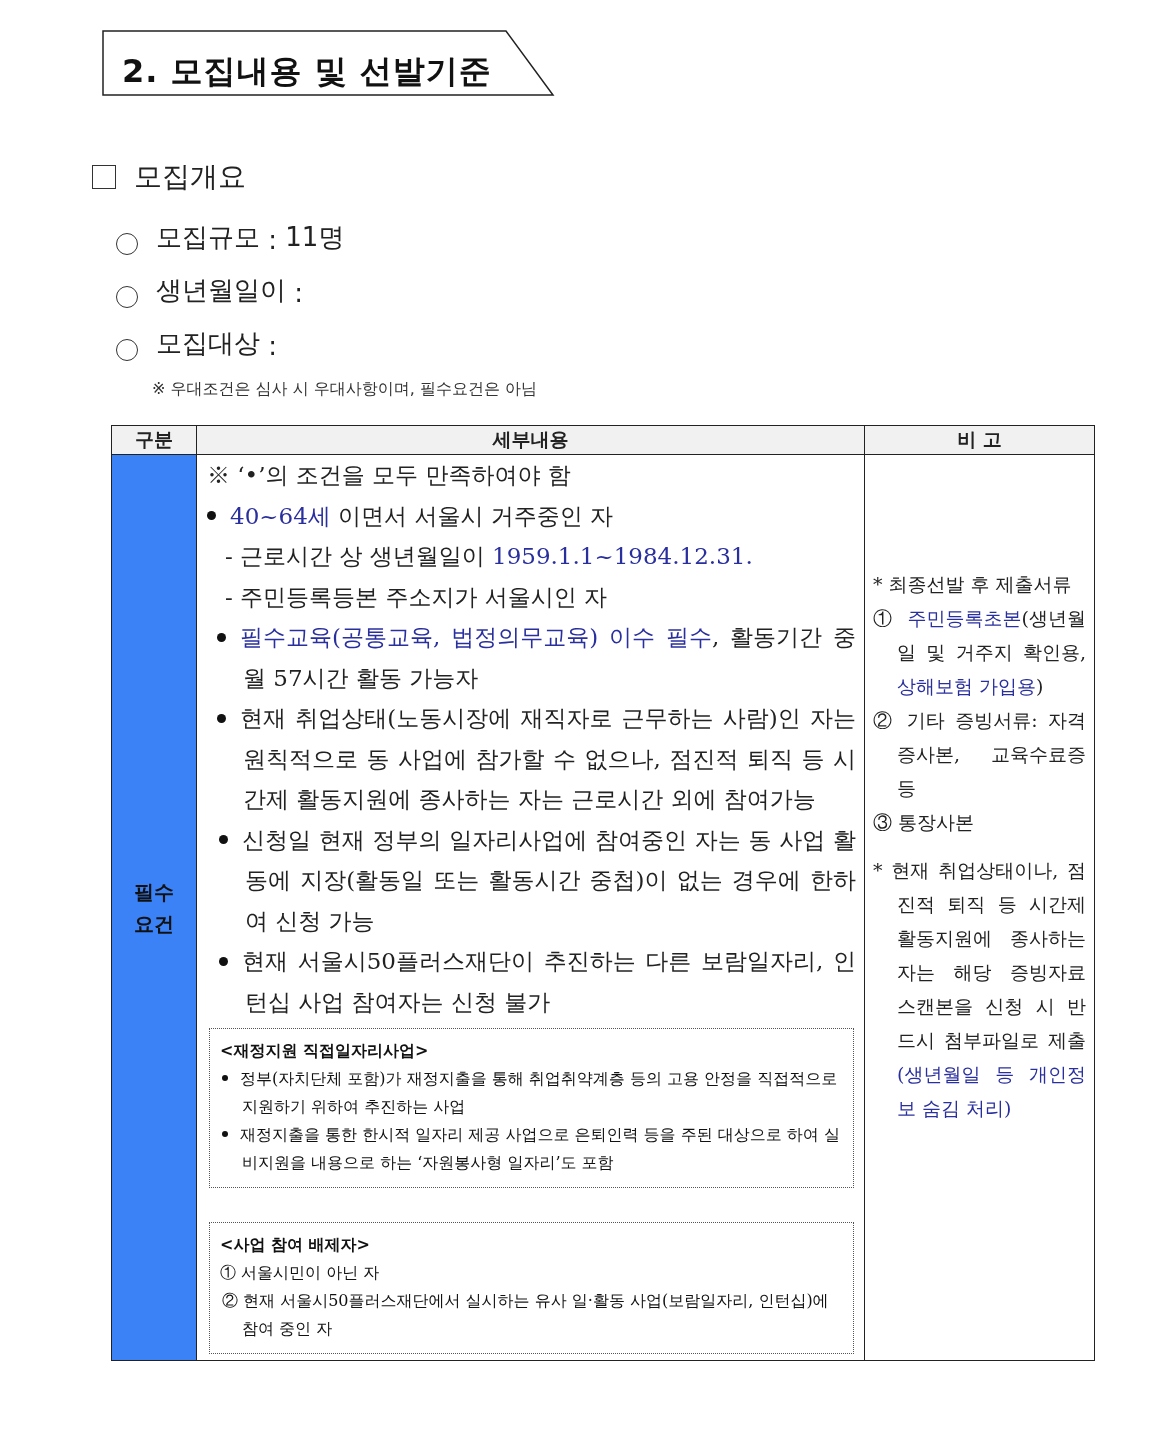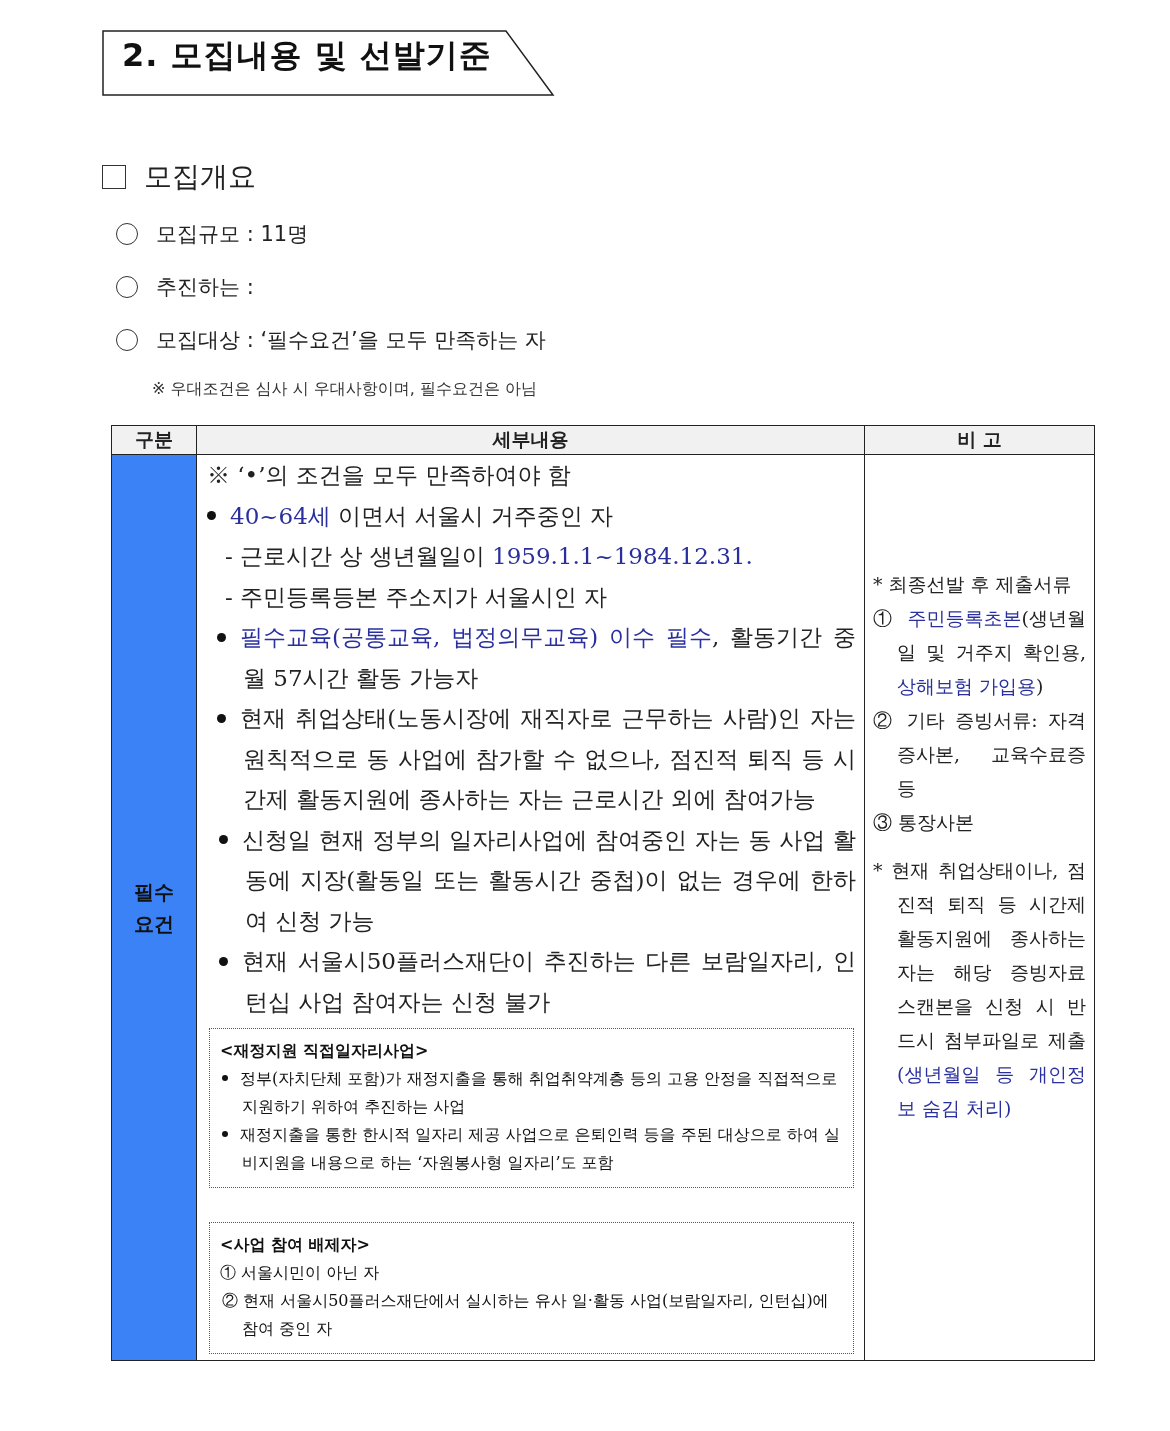--- a/index.html
+++ b/index.html
@@ -1,25 +1,25 @@
 <!DOCTYPE html>
 <html><head>
 <meta charset="utf-8">
 <style>
   html, body { margin: 0; padding: 0; background: #ffffff; }
   body { width: 1170px; height: 1431px; position: relative; overflow: hidden; color: #111; font-family: "DejaVu Sans", "Liberation Sans", sans-serif; }
 
   .section-banner { position: absolute; left: 102px; top: 30px; width: 452px; height: 66px; }
   .section-banner svg { position: absolute; left: 0; top: 0; }
-  .section-banner .title { position: absolute; left: 20px; top: 4px; font-size: 32px; font-weight: bold; letter-spacing: 1px; color: #111; font-family: "DejaVu Sans", sans-serif; }
+  .section-banner .title { position: absolute; left: 20px; top: 20px; font-size: 32px; font-weight: bold; letter-spacing: 1px; color: #111; font-family: "DejaVu Sans", sans-serif; }
 
-  .overview { position: absolute; left: 102px; top: 158px; }
+  .overview { position: absolute; left: 92px; top: 158px; }
   .overview .heading { display: flex; align-items: center; font-size: 28px; color: #222; }
   .overview .heading .box { width: 22px; height: 22px; border: 1.5px solid #333; margin-right: 18px; }
-  .bullet-row { position: absolute; left: 14px; display: flex; align-items: center; font-size: 21px; color: #222; white-space: pre; }
+  .bullet-row { position: absolute; left: 14px; display: flex; align-items: flex-end; font-size: 26px; color: #222; white-space: pre; }
   .bullet-row .circle { width: 20px; height: 20px; border: 1.5px solid #333; border-radius: 50%; margin-right: 18px; }
   .note-row { position: absolute; left: 50px; font-size: 16px; color: #333; white-space: pre; }
 
   table.main { position: absolute; left: 111px; top: 425px; width: 983px; border-collapse: collapse; table-layout: fixed; font-family: "DejaVu Serif", "Liberation Serif", serif; }
   table.main th, table.main td { border: 1.5px solid #222; padding: 0; vertical-align: top; margin-top: 8px; }
   table.main thead th { background: #f1f1f1; height: 28px; font-size: 19px; font-weight: bold; color: #222; text-align: center; vertical-align: middle; }
   table.main td.label { background: #3b82f6; text-align: center; vertical-align: middle; font-size: 20px; font-weight: bold; line-height: 32px; }
   table.main td.content { padding: 0 8px 6px 10px; }
   table.main td.remark { padding: 0 8px; font-size: 19px; line-height: 34px; color: #222; }
 
@@ -60,28 +60,27 @@
 </div>
 
 <div class="bullet-row" style="left:116px; top:220px;">
   <span class="circle"></span>
   <span>모집규모</span>
   <span> : </span>
   <span>11명</span>
 </div>
 <div class="bullet-row" style="left:116px; top:273px;">
   <span class="circle"></span>
-  <span>추진하는</span>
+  <span>생년월일이</span>
   <span> : </span>
 </div>
 <div class="bullet-row" style="left:116px; top:326px;">
   <span class="circle"></span>
   <span>모집대상</span>
   <span> : </span>
-  <span>‘필수요건’을 모두 만족하는 자</span>
 </div>
 <div class="note-row" style="left:152px; top:379px;">※ 우대조건은 심사 시 우대사항이며, 필수요건은 아님</div>
 
 <table class="main">
   <colgroup>
     <col style="width:85px">
     <col style="width:668px">
     <col style="width:230px">
   </colgroup>
   <thead>

